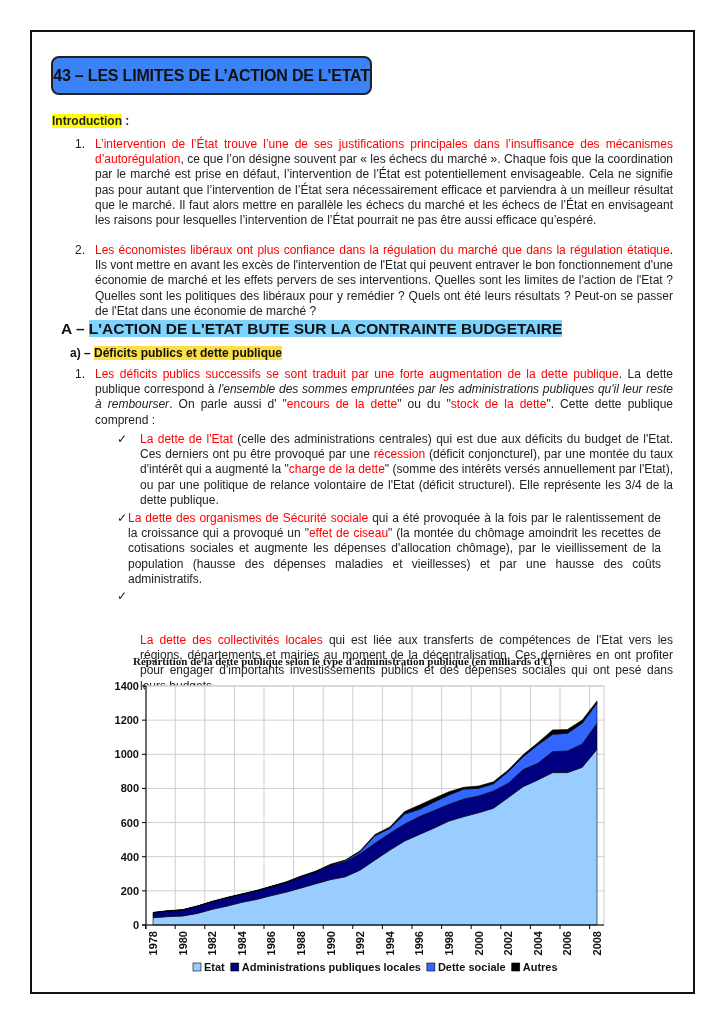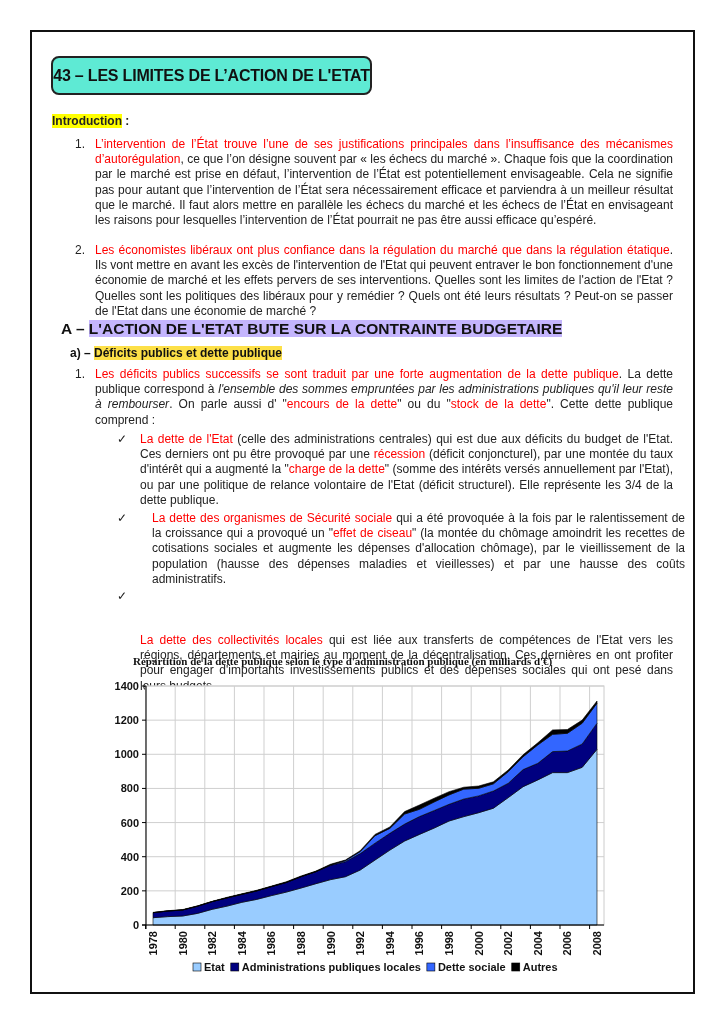--- a/index.html
+++ b/index.html
@@ -1,22 +1,22 @@
 <!DOCTYPE html>
 <html><head>
 <meta charset="utf-8">
 <style>
   html, body { margin:0; padding:0; background:#ffffff; }
   body { width:725px; height:1024px; position:relative; font-family:"Liberation Sans", sans-serif; color:#222; }
   .page-border { position:absolute; left:30px; top:30px; width:665px; height:964px; border:2px solid #111; box-sizing:border-box; }
-  .title-box { position:absolute; left:51px; top:56px; width:321px; height:39px; background:#5eead4; border:2px solid #222; border-radius:8px; box-sizing:border-box; display:flex; align-items:center; justify-content:center; }
+  .title-box { position:absolute; left:51px; top:56px; width:321px; height:39px; background:#3b82f6; border:2px solid #222; border-radius:8px; box-sizing:border-box; display:flex; align-items:center; justify-content:center; }
   .title-box span { font-family:"Liberation Sans", sans-serif; font-weight:bold; font-size:16px; color:#111; letter-spacing:-0.2px; }
   .intro { position:absolute; left:52px; top:114px; font-size:12px; font-weight:bold; }
   .hl-yellow { background:#ffff00; }
-  .hl-cyan { background:#c4b5fd;text-align:right; }
+  .hl-cyan { background:#7dd3fc;text-align:right; }
   .hl-green { background:#fde047; }
   .red { color:#ff0000; }
   .para { position:absolute; font-size:12px; line-height:15.2px; text-align:justify; color:#222; }
   .num { position:absolute; font-size:12px; }
   .check { position:absolute; font-size:12px; }
   .secA { position:absolute; left:61px; top:320px; font-size:15.5px; font-weight:bold; color:#111; }
   .secAa { position:absolute; left:70px; top:346px; font-size:12px; font-weight:bold; color:#111; }
   .chart-title { position:absolute; left:133px; top:655px; font-size:11px; font-weight:bold; color:#111;font-family:Liberation Serif, serif; }
   svg { position:absolute; left:0; top:0; }
 </style>
@@ -55,21 +55,21 @@
 <div class="para" style="left:95px; top:367px; width:578px;">
   <span class="red">Les déficits publics successifs se sont traduit par une forte augmentation de la dette publique</span><span>. La dette publique correspond à </span><i>l'ensemble des sommes empruntées par les administrations publiques qu'il leur reste à rembourser</i><span>. On parle aussi d' "</span><span class="red">encours de la dette</span><span>" ou du "</span><span class="red">stock de la dette</span><span>". Cette dette publique comprend :</span>
 </div>
 
 <span class="check" style="left:117px; top:432px;">✓</span>
 <div class="para" style="left:140px; top:432px; width:533px;">
   <span class="red">La dette de l'Etat</span><span> (celle des administrations centrales) qui est due aux déficits du budget de l'Etat. Ces derniers ont pu être provoqué par une </span><span class="red">récession</span><span> (déficit conjoncturel), par une montée du taux d'intérêt qui a augmenté la "</span><span class="red">charge de la dette</span><span>" (somme des intérêts versés annuellement par l'Etat), ou par une politique de relance volontaire de l'Etat (déficit structurel). Elle représente les 3/4 de la dette publique.</span>
 </div>
 
 <span class="check" style="left:117px; top:511px;">✓</span>
-<div class="para" style="left:152px; top:511px; width:533px;">
+<div class="para" style="left:128px; top:511px; width:533px;">
   <span class="red">La dette des organismes de Sécurité sociale</span><span> qui a été provoquée à la fois par le ralentissement de la croissance qui a provoqué un "</span><span class="red">effet de ciseau</span><span>" (la montée du chômage amoindrit les recettes de cotisations sociales et augmente les dépenses d'allocation chômage), par le vieillissement de la population (hausse des dépenses maladies et vieillesses) et par une hausse des coûts administratifs.</span>
 </div>
 
 <span class="check" style="left:117px; top:589px;">✓</span>
 <div class="para" style="left:140px; top:589px; width:533px;margin-top:44px;">
   <span> </span><span class="red">La dette des collectivités locales</span><span> qui est liée aux transferts de compétences de l'Etat vers les régions, départements et mairies au moment de la décentralisation. Ces dernières en ont profiter pour engager d'importants investissements publics et des dépenses sociales qui ont pesé dans leurs budgets.</span>
 </div>
 
 <div class="chart-title">Répartition de la dette publique selon le type d'administration publique (en milliards d'€)</div>
 

